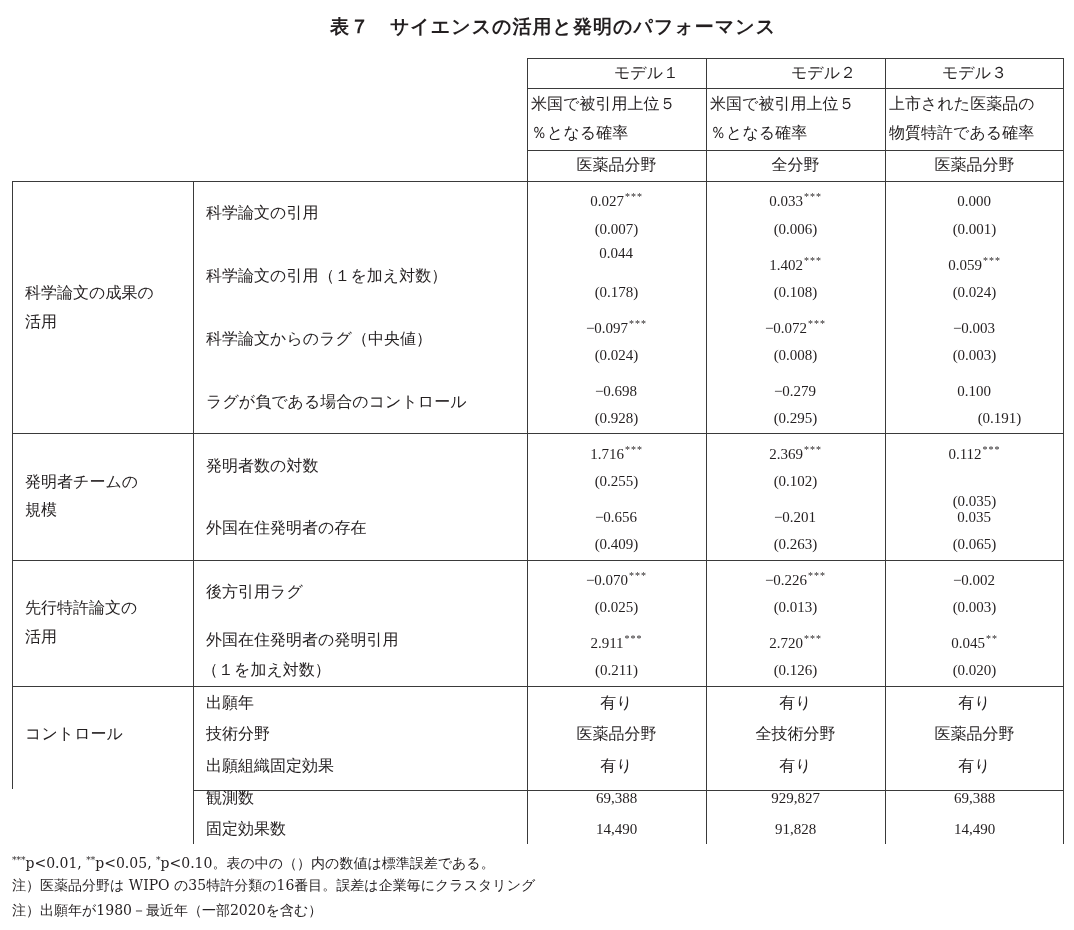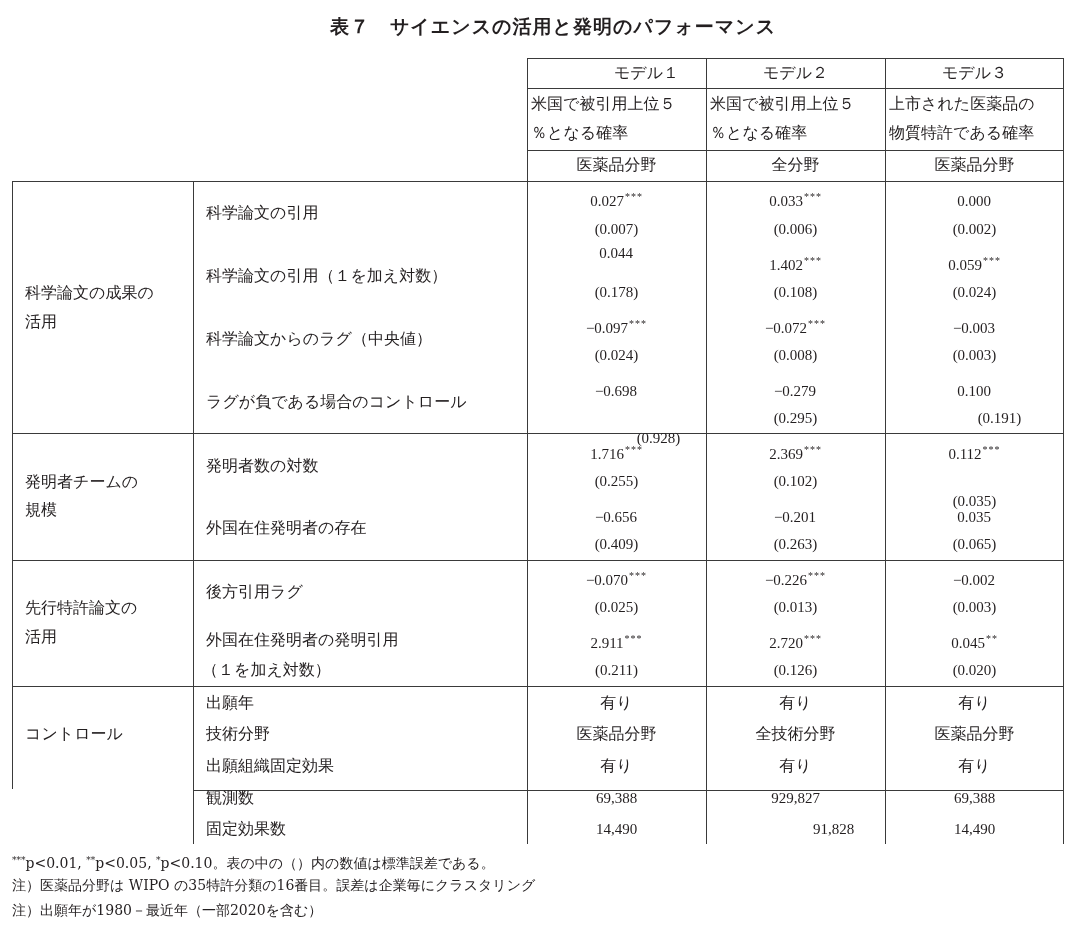--- a/index.html
+++ b/index.html
@@ -31,21 +31,21 @@
   <div class="bx" style="left:706px;top:58px;width:0;height:123px;border-left-width:1.5px;"></div>
   <div class="bx" style="left:885px;top:58px;width:0;height:123px;border-left-width:1.5px;"></div>
   <div class="bx" style="left:527px;top:88px;width:537px;height:0;border-top-width:1.5px;"></div>
   <div class="bx" style="left:527px;top:150px;width:537px;height:0;border-top-width:1.5px;"></div>
 
   <div class="t" style="left:527px;width:179px;top:63px;text-align:center;margin-left:30px;">モデル１</div>
   <div class="t" style="left:531px;top:94px;">米国で被引用上位５</div>
   <div class="t" style="left:531px;top:123px;">％となる確率</div>
   <div class="t" style="left:527px;width:179px;top:155px;text-align:center;">医薬品分野</div>
 
-  <div class="t" style="left:706px;width:179px;top:63px;text-align:center;">モデル２</div>
+  <div class="t" style="left:706px;width:179px;top:63px;text-align:center;padding-left:28px;">モデル２</div>
   <div class="t" style="left:710px;top:94px;">米国で被引用上位５</div>
   <div class="t" style="left:710px;top:123px;">％となる確率</div>
   <div class="t" style="left:706px;width:179px;top:155px;text-align:center;">全分野</div>
 
   <div class="t" style="left:885px;width:179px;top:63px;text-align:center;">モデル３</div>
   <div class="t" style="left:889px;top:94px;">上市された医薬品の</div>
   <div class="t" style="left:889px;top:123px;">物質特許である確率</div>
   <div class="t" style="left:885px;width:179px;top:155px;text-align:center;">医薬品分野</div>
 </div>
 
@@ -70,40 +70,40 @@
   <div class="t" style="left:206px;top:203px;">科学論文の引用</div>
   <div class="t" style="left:206px;top:266px;">科学論文の引用（１を加え対数）</div>
   <div class="t" style="left:206px;top:329px;">科学論文からのラグ（中央値）</div>
   <div class="t" style="left:206px;top:392px;">ラグが負である場合のコントロール</div>
 
   <div class="num" style="left:527px;width:179px;top:187px;"><span>0.027</span><sup>***</sup></div>
   <div class="num" style="left:706px;width:179px;top:187px;"><span>0.033</span><sup>***</sup></div>
   <div class="num" style="left:885px;width:179px;top:187px;"><span>0.000</span><sup></sup></div>
   <div class="num" style="left:527px;width:179px;top:219px;">(0.007)</div>
   <div class="num" style="left:706px;width:179px;top:219px;">(0.006)</div>
-  <div class="num" style="left:885px;width:179px;top:219px;">(0.002)</div>
+  <div class="num" style="left:885px;width:179px;top:219px;">(0.001)</div>
 
   <div class="num" style="left:527px;width:179px;top:239px;"><span>0.044</span><sup></sup></div>
   <div class="num" style="left:706px;width:179px;top:251px;"><span>1.402</span><sup>***</sup></div>
   <div class="num" style="left:885px;width:179px;top:251px;"><span>0.059</span><sup>***</sup></div>
   <div class="num" style="left:527px;width:179px;top:282px;">(0.178)</div>
   <div class="num" style="left:706px;width:179px;top:282px;">(0.108)</div>
   <div class="num" style="left:885px;width:179px;top:282px;">(0.024)</div>
 
   <div class="num" style="left:527px;width:179px;top:314px;"><span>−0.097</span><sup>***</sup></div>
   <div class="num" style="left:706px;width:179px;top:314px;"><span>−0.072</span><sup>***</sup></div>
   <div class="num" style="left:885px;width:179px;top:314px;"><span>−0.003</span><sup></sup></div>
   <div class="num" style="left:527px;width:179px;top:345px;">(0.024)</div>
   <div class="num" style="left:706px;width:179px;top:345px;">(0.008)</div>
   <div class="num" style="left:885px;width:179px;top:345px;">(0.003)</div>
 
   <div class="num" style="left:527px;width:179px;top:377px;"><span>−0.698</span><sup></sup></div>
   <div class="num" style="left:706px;width:179px;top:377px;"><span>−0.279</span><sup></sup></div>
   <div class="num" style="left:885px;width:179px;top:377px;"><span>0.100</span><sup></sup></div>
-  <div class="num" style="left:527px;width:179px;top:428px;padding-left:42px;">(0.928)</div>
+  <div class="num" style="left:527px;width:179px;top:408px;">(0.928)</div>
   <div class="num" style="left:706px;width:179px;top:408px;">(0.295)</div>
   <div class="num" style="left:885px;width:187px;top:408px;margin-left:21px;">(0.191)</div>
 </div>
 
 <div>
   <div class="t" style="left:25px;top:472px;">発明者チームの</div>
   <div class="t" style="left:25px;top:501px;font-family:Liberation Mono, monospace;">規模</div>
 
   <div class="t" style="left:206px;top:456px;">発明者数の対数</div>
   <div class="t" style="left:206px;top:518px;">外国在住発明者の存在</div>
@@ -165,21 +165,21 @@
 </div>
 
 <div>
   <div class="bx" style="left:12px;top:789px;width:181px;height:3px;background:#ffffff;"></div>
   <div class="t" style="left:206px;top:788px;">観測数</div>
   <div class="t" style="left:206px;top:819px;">固定効果数</div>
   <div class="num" style="left:527px;width:179px;top:788px;">69,388</div>
   <div class="num" style="left:706px;width:179px;top:788px;">929,827</div>
   <div class="num" style="left:885px;width:179px;top:788px;">69,388</div>
   <div class="num" style="left:527px;width:179px;top:819px;">14,490</div>
-  <div class="num" style="left:706px;width:179px;top:819px;padding-left:38px;">91,828</div>
+  <div class="num" style="left:706px;width:179px;top:819px;">91,828</div>
   <div class="num" style="left:885px;width:179px;top:819px;">14,490</div>
 </div>
 
 <div>
   <div class="note" style="top:851px;"><sup>***</sup><span>p&lt;0.01, </span><sup>**</sup><span>p&lt;0.05, </span><sup>*</sup><span>p&lt;0.10。表の中の（）内の数値は標準誤差である。</span></div>
   <div class="note" style="top:876px;">注）医薬品分野は WIPO の35特許分類の16番目。誤差は企業毎にクラスタリング</div>
   <div class="note" style="top:901px;">注）出願年が1980－最近年（一部2020を含む）</div>
 </div>
 
 </body></html>

